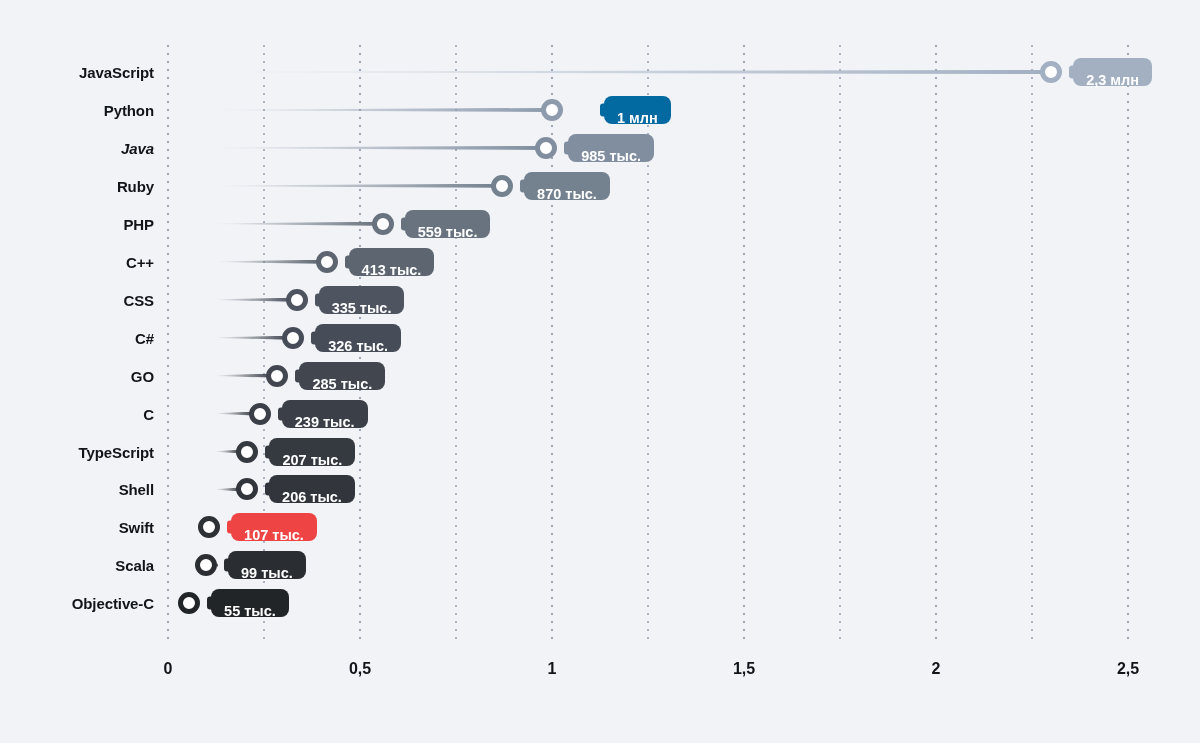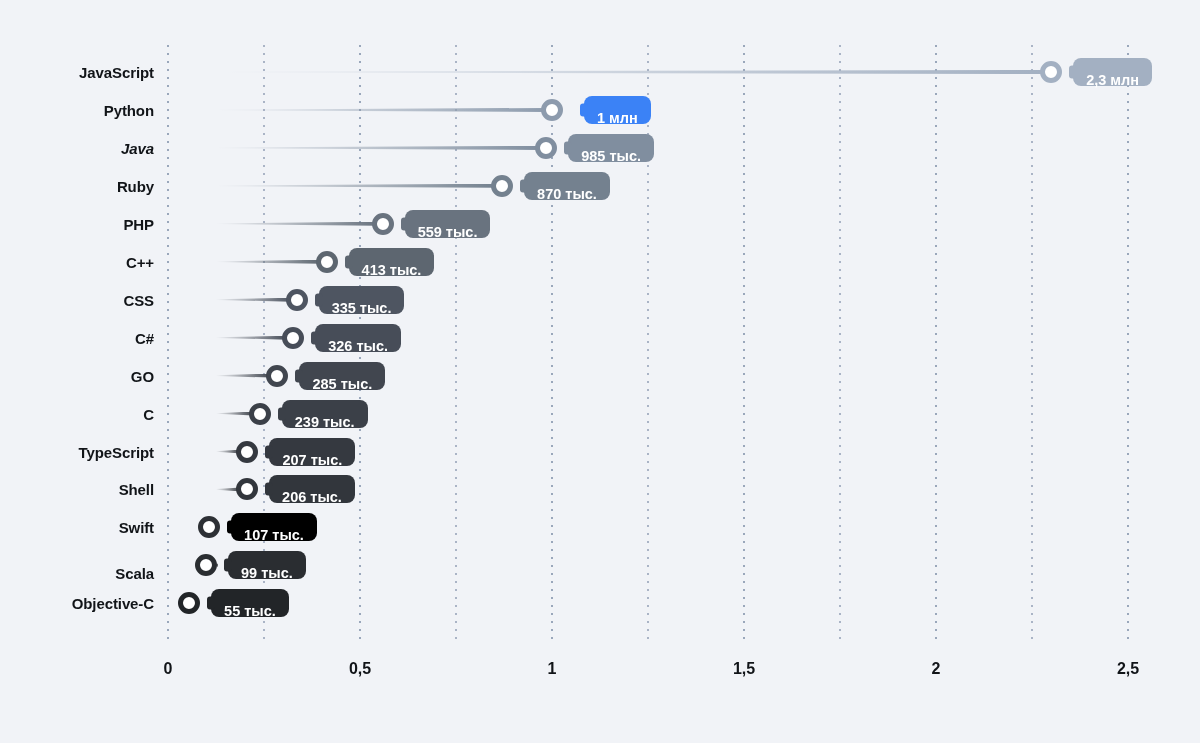--- a/index.html
+++ b/index.html
@@ -126,21 +126,21 @@
       <div class="cat-label" style="top: 72px;">JavaScript</div>
       <div class="row" style="top: 72px;">
         <div class="lolli-line" style="width: 829.2px; height: 4px; background: linear-gradient(to right, rgba(163, 176, 194, 0) 0%, rgba(163, 176, 194, 0.333) 35%, rgba(163, 176, 194, 0.8) 80%, rgb(163, 176, 194) 100%); clip-path: polygon(0% 42%, 100% 0%, 100% 100%, 0% 58%);"></div>
         <div class="lolli-dot" style="left: 1051.2px; width: 22px; height: 22px; border: 5px solid rgb(163, 176, 194);"></div>
         <div class="badge" style="left: 1073.2px; background: rgb(163, 176, 194);">2,3 млн</div>
       </div>
       <div class="cat-label" style="top: 109.95px;">Python</div>
       <div class="row" style="top: 109.95px;">
         <div class="lolli-line" style="width: 330px; height: 4px; background: linear-gradient(to right, rgba(141, 155, 173, 0) 0%, rgba(141, 155, 173, 0.333) 35%, rgba(141, 155, 173, 0.8) 80%, rgb(141, 155, 173) 100%); clip-path: polygon(0% 42%, 100% 0%, 100% 100%, 0% 58%);"></div>
         <div class="lolli-dot" style="left: 552px; width: 22px; height: 22px; border: 5px solid rgb(141, 155, 173);"></div>
-        <div class="badge" style="left: 584px; background: #3b82f6;">1 млн</div>
+        <div class="badge" style="left: 604px; background: #0369a1;">1 млн</div>
       </div>
       <div class="cat-label" style="top: 147.9px; font-style: italic;">Java</div>
       <div class="row" style="top: 147.9px;">
         <div class="lolli-line" style="width: 324.24px; height: 4px; background: linear-gradient(to right, rgba(128, 142, 159, 0) 0%, rgba(128, 142, 159, 0.333) 35%, rgba(128, 142, 159, 0.8) 80%, rgb(128, 142, 159) 100%); clip-path: polygon(0% 42%, 100% 0%, 100% 100%, 0% 58%);"></div>
         <div class="lolli-dot" style="left: 546.24px; width: 22px; height: 22px; border: 5px solid rgb(128, 142, 159);"></div>
         <div class="badge" style="left: 568.24px; background: rgb(128, 142, 159);">985 тыс.</div>
       </div>
       <div class="cat-label" style="top: 185.85px;">Ruby</div>
       <div class="row" style="top: 185.85px;">
         <div class="lolli-line" style="width: 280.08px; height: 4px; background: linear-gradient(to right, rgba(116, 129, 143, 0) 0%, rgba(116, 129, 143, 0.333) 35%, rgba(116, 129, 143, 0.8) 80%, rgb(116, 129, 143) 100%); clip-path: polygon(0% 42%, 100% 0%, 100% 100%, 0% 58%);"></div>
@@ -192,23 +192,23 @@
       <div class="cat-label" style="top: 489.45px;">Shell</div>
       <div class="row" style="top: 489.45px;">
         <div class="lolli-line" style="width: 25.104px; height: 4px; background: linear-gradient(to right, rgba(50, 54, 60, 0) 0%, rgba(50, 54, 60, 0.333) 35%, rgba(50, 54, 60, 0.8) 80%, rgb(50, 54, 60) 100%); clip-path: polygon(0% 42%, 100% 0%, 100% 100%, 0% 58%);"></div>
         <div class="lolli-dot" style="left: 247.104px; width: 22px; height: 22px; border: 5px solid rgb(50, 54, 60);"></div>
         <div class="badge" style="left: 269.104px; background: rgb(50, 54, 60);">206 тыс.</div>
       </div>
       <div class="cat-label" style="top: 527.4px;">Swift</div>
       <div class="row" style="top: 527.4px;">
         <div class="lolli-line" style="width: 2px; height: 4px; background: linear-gradient(to right, rgba(45, 48, 53, 0) 0%, rgba(45, 48, 53, 0.333) 35%, rgba(45, 48, 53, 0.8) 80%, rgb(45, 48, 53) 100%); clip-path: polygon(0% 42%, 100% 0%, 100% 100%, 0% 58%);"></div>
         <div class="lolli-dot" style="left: 209.088px; width: 22px; height: 22px; border: 5px solid rgb(45, 48, 53);"></div>
-        <div class="badge" style="left: 231.088px; background: #000000; text-align: center;">107 тыс.</div>
-      </div>
-      <div class="cat-label" style="top: 565.35px; margin-top: 8px;">Scala</div>
+        <div class="badge" style="left: 231.088px; background: #ef4444; text-align: center;">107 тыс.</div>
+      </div>
+      <div class="cat-label" style="top: 565.35px;">Scala</div>
       <div class="row" style="top: 565.35px;">
         <div class="lolli-line" style="width: 2px; height: 4px; background: linear-gradient(to right, rgba(42, 45, 49, 0) 0%, rgba(42, 45, 49, 0.333) 35%, rgba(42, 45, 49, 0.8) 80%, rgb(42, 45, 49) 100%); clip-path: polygon(0% 42%, 100% 0%, 100% 100%, 0% 58%);"></div>
         <div class="lolli-dot" style="left: 206.016px; width: 22px; height: 22px; border: 5px solid rgb(42, 45, 49);"></div>
         <div class="badge" style="left: 228.016px; background: rgb(42, 45, 49);">99 тыс.</div>
       </div>
       <div class="cat-label" style="top: 603.3px;">Objective-C</div>
       <div class="row" style="top: 603.3px;">
         <div class="lolli-line" style="width: 2px; height: 4px; background: linear-gradient(to right, rgba(34, 37, 40, 0) 0%, rgba(34, 37, 40, 0.333) 35%, rgba(34, 37, 40, 0.8) 80%, rgb(34, 37, 40) 100%); clip-path: polygon(0% 42%, 100% 0%, 100% 100%, 0% 58%);"></div>
         <div class="lolli-dot" style="left: 189.12px; width: 22px; height: 22px; border: 5px solid rgb(34, 37, 40);"></div>
         <div class="badge" style="left: 211.12px; background: rgb(34, 37, 40);">55 тыс.</div>

